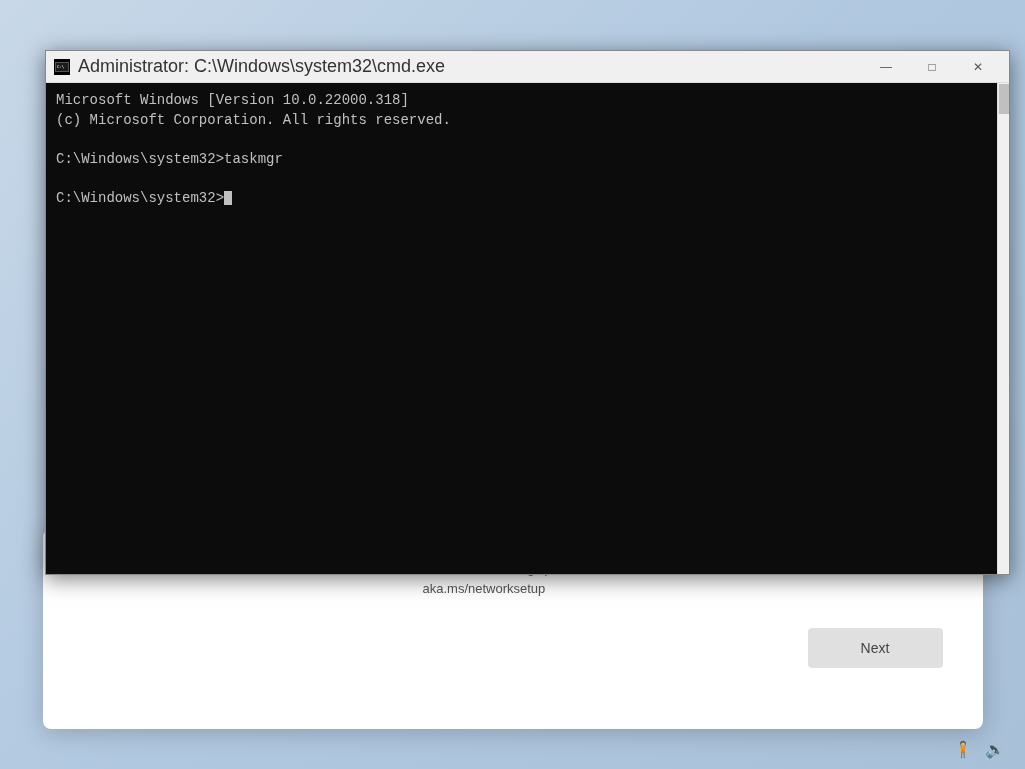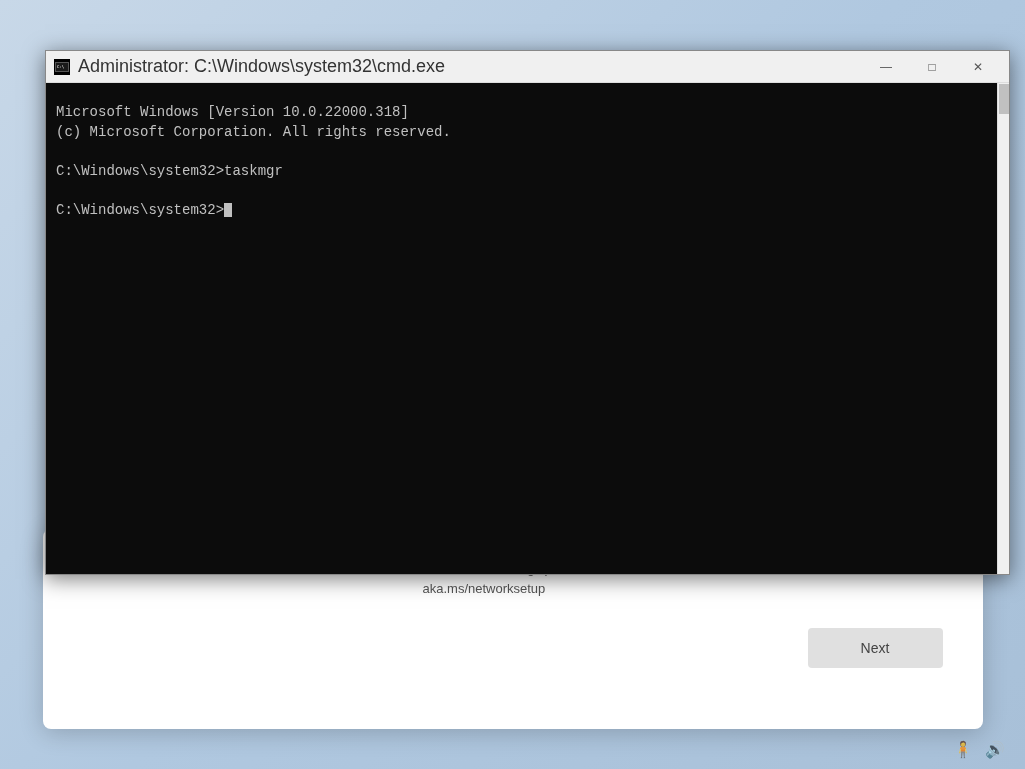--- a/index.html
+++ b/index.html
@@ -143,21 +143,21 @@
       background: transparent;
       border: none;
       cursor: pointer;
       font-size: 12px;
       color: #555;
     }
 
     .cmd-body {
       flex: 1;
       background: #0c0c0c;
-      padding: 20px 10px;
+      padding: 8px 10px;
       overflow: hidden;
       position: relative;
     }
 
     .cmd-text {
       font-family: 'Consolas', 'Courier New', monospace;
       font-size: 14px;
       color: #c0c0c0;
       line-height: 1.4;
       white-space: pre;

